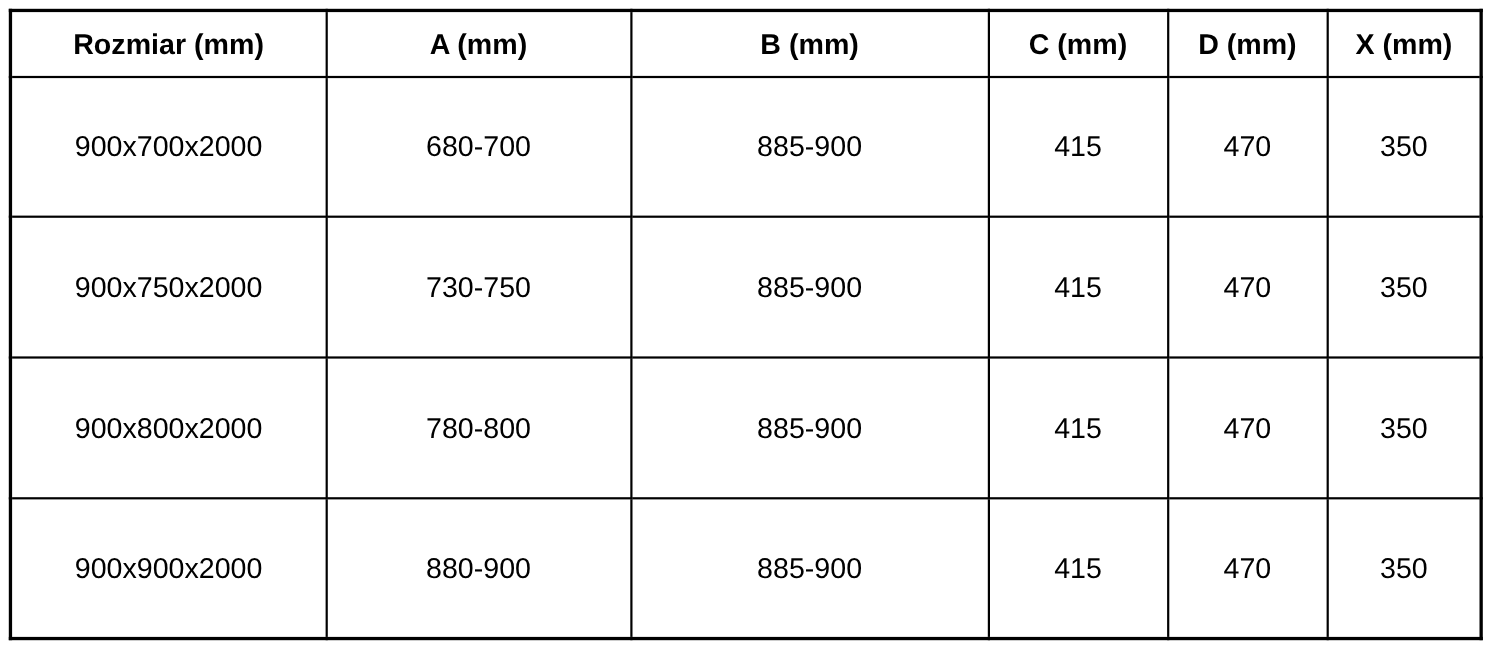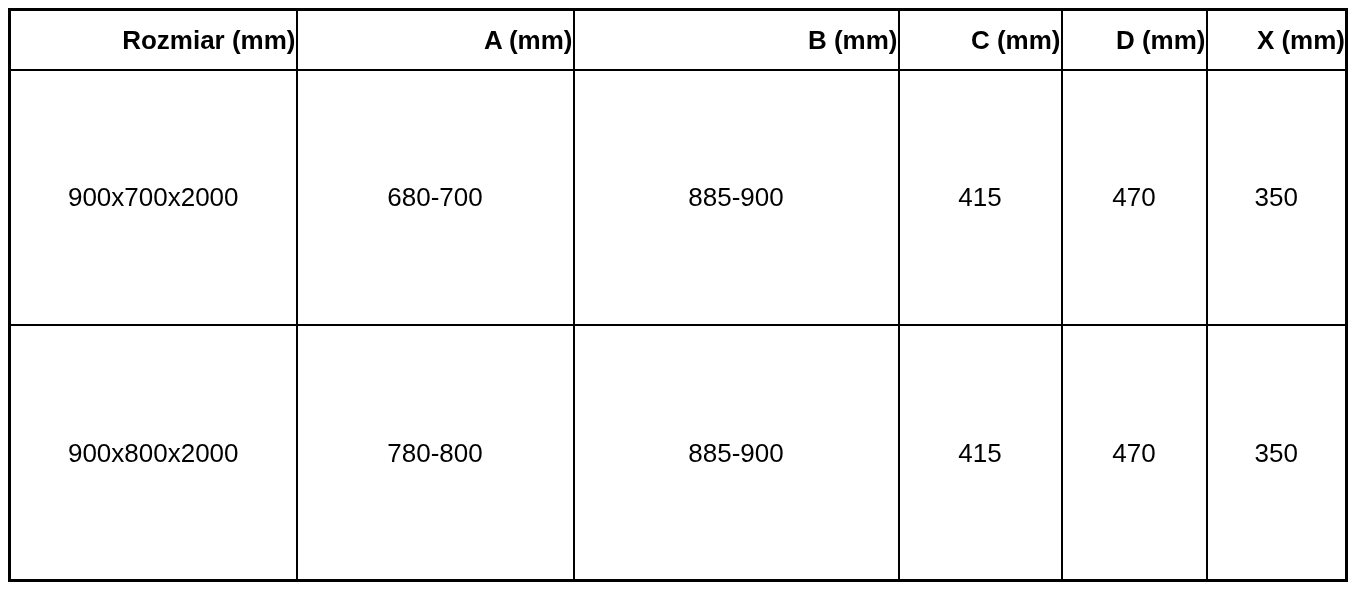--- a/index.html
+++ b/index.html
@@ -43,21 +43,20 @@
     border: 3px solid #000000;
   }
   table.spec-table thead tr {
     height: 60px;
   }
   table.spec-table tbody tr {
     height: 53px;
   }
   table.spec-table th {
     font-weight: bold;
-    text-align: right;
   }
   col.c-rozmiar { width: 287px; }
   col.c-a { width: 277px; }
   col.c-b { width: 325px; }
   col.c-c { width: 163px; }
   col.c-d { width: 145px; }
   col.c-x { width: 140px; }
 </style>
 </head>
 <body>
@@ -85,22 +84,38 @@
     <tbody id="table-body">
         <tr>
           <td>900x700x2000</td>
           <td>680-700</td>
           <td>885-900</td>
           <td>415</td>
           <td>470</td>
           <td>350</td>
         </tr>
         <tr>
+          <td>900x750x2000</td>
+          <td>730-750</td>
+          <td>885-900</td>
+          <td>415</td>
+          <td>470</td>
+          <td>350</td>
+        </tr>
+        <tr>
           <td>900x800x2000</td>
           <td>780-800</td>
+          <td>885-900</td>
+          <td>415</td>
+          <td>470</td>
+          <td>350</td>
+        </tr>
+        <tr>
+          <td>900x900x2000</td>
+          <td>880-900</td>
           <td>885-900</td>
           <td>415</td>
           <td>470</td>
           <td>350</td>
         </tr>
       </tbody>
   </table>
 </div>
 
 </body></html>

